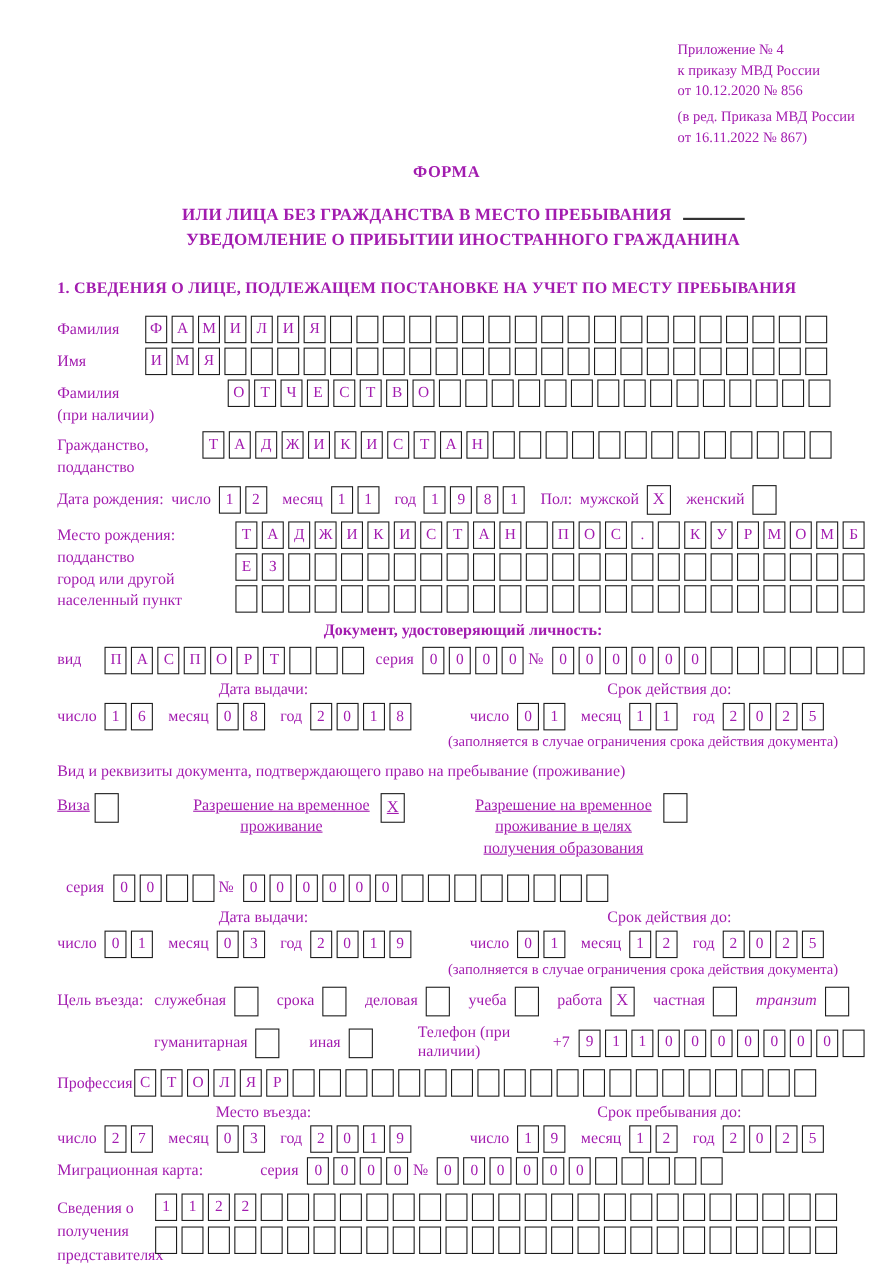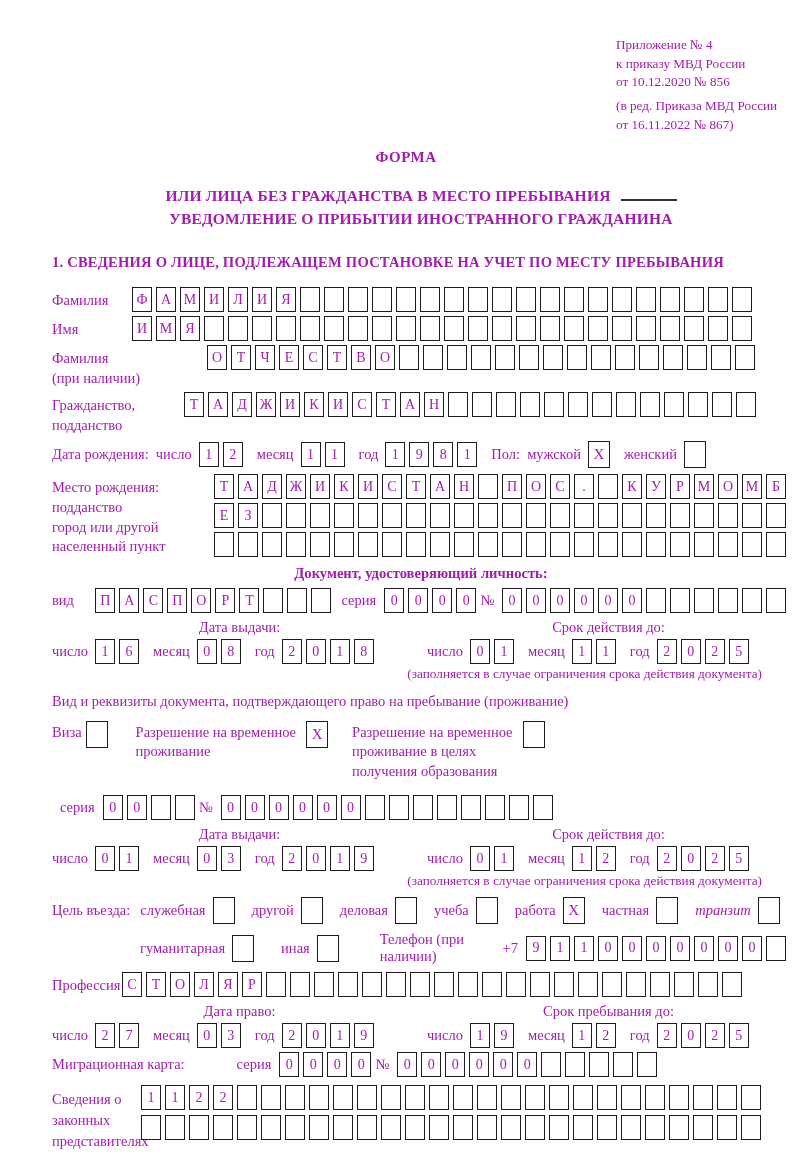--- a/index.html
+++ b/index.html
@@ -41,25 +41,25 @@
   .docrow .t{margin-right:8px;}
   
   .dates{display:flex; margin-bottom:2px;}
   .dcol-l{width:375px;} .dcol-r{flex:1;}
   .dhead{text-align:center; margin-bottom:3px;}
   .dline{display:flex; align-items:center;}
   .dline .t{margin:0 7px 0 0;} .dline .cells{margin-right:10px;}
   .note-r{text-align:right; padding-right:28px; font-size:13.3px; margin:1px 0 8px 0;}
   .para{line-height:1.6; margin:2px 0;}
   
-  .res-row{display:flex; align-items:flex-start; margin:6px 0 14px 0;}
+  .res-row{display:flex; align-items:flex-start; margin:6px 0 14px 0;text-decoration:underline;}
   .res-item{display:flex; align-items:flex-start;}
   .res-item .rlab{line-height:1.35; padding-top:3px;}
   .res-item .cbox{margin-left:10px; margin-top:1px;}
-  .ctr{}
+  .ctr{text-align:center;margin-left:40px;}
   
   .ser2{margin-left:8px;}
   
   .purp{display:flex; align-items:center; margin-bottom:7px;}
   .purp .plab{margin-right:10px;}
   .opt{display:flex; align-items:center; margin-right:13px;}
   .opt .olab{margin-right:7px;}
   .purp2{display:flex; align-items:center; margin-left:88px; margin-bottom:7px;}
   .purp2 .phlab{margin:0 14px 0 24px;}
   .purp2 .pfx{margin-right:8px;}
@@ -541,21 +541,21 @@
 
     <div class="purp">
       <span class="plab">Цель въезда:</span>
       <span class="opt">
         <span class="olab">служебная</span>
         <span class="cells cbox">
             <span class="cell"></span>
           </span>
       </span>
       <span class="opt">
-        <span class="olab">другой</span>
+        <span class="olab">срока</span>
         <span class="cells cbox">
             <span class="cell"></span>
           </span>
       </span>
       <span class="opt">
         <span class="olab">деловая</span>
         <span class="cells cbox">
             <span class="cell"></span>
           </span>
       </span>
@@ -642,21 +642,21 @@
           <span class="cell"></span>
           <span class="cell"></span>
           <span class="cell"></span>
           <span class="cell"></span>
           <span class="cell"></span>
         </div>
     </div>
 
     <div class="dates" style="margin-top:6px;">
       <div class="dcol-l">
-        <div class="dhead">Дата право:</div>
+        <div class="dhead">Место въезда:</div>
         <div class="dline">
           <span class="t">число</span>
           <span class="cells">
               <span class="cell">2</span>
               <span class="cell">7</span>
             </span>
           <span class="t">месяц</span>
           <span class="cells">
               <span class="cell">0</span>
               <span class="cell">3</span>
@@ -715,21 +715,21 @@
           <span class="cell"></span>
           <span class="cell"></span>
           <span class="cell"></span>
           <span class="cell"></span>
         </span>
     </div>
 
     <div class="legal">
       <div class="llab">
         <div>Сведения о</div>
-        <div>законных</div>
+        <div>получения</div>
         <div>представителях</div>
 
       </div>
       <div>
         <div class="cells">
             <span class="cell">1</span>
             <span class="cell">1</span>
             <span class="cell">2</span>
             <span class="cell">2</span>
             <span class="cell"></span>

